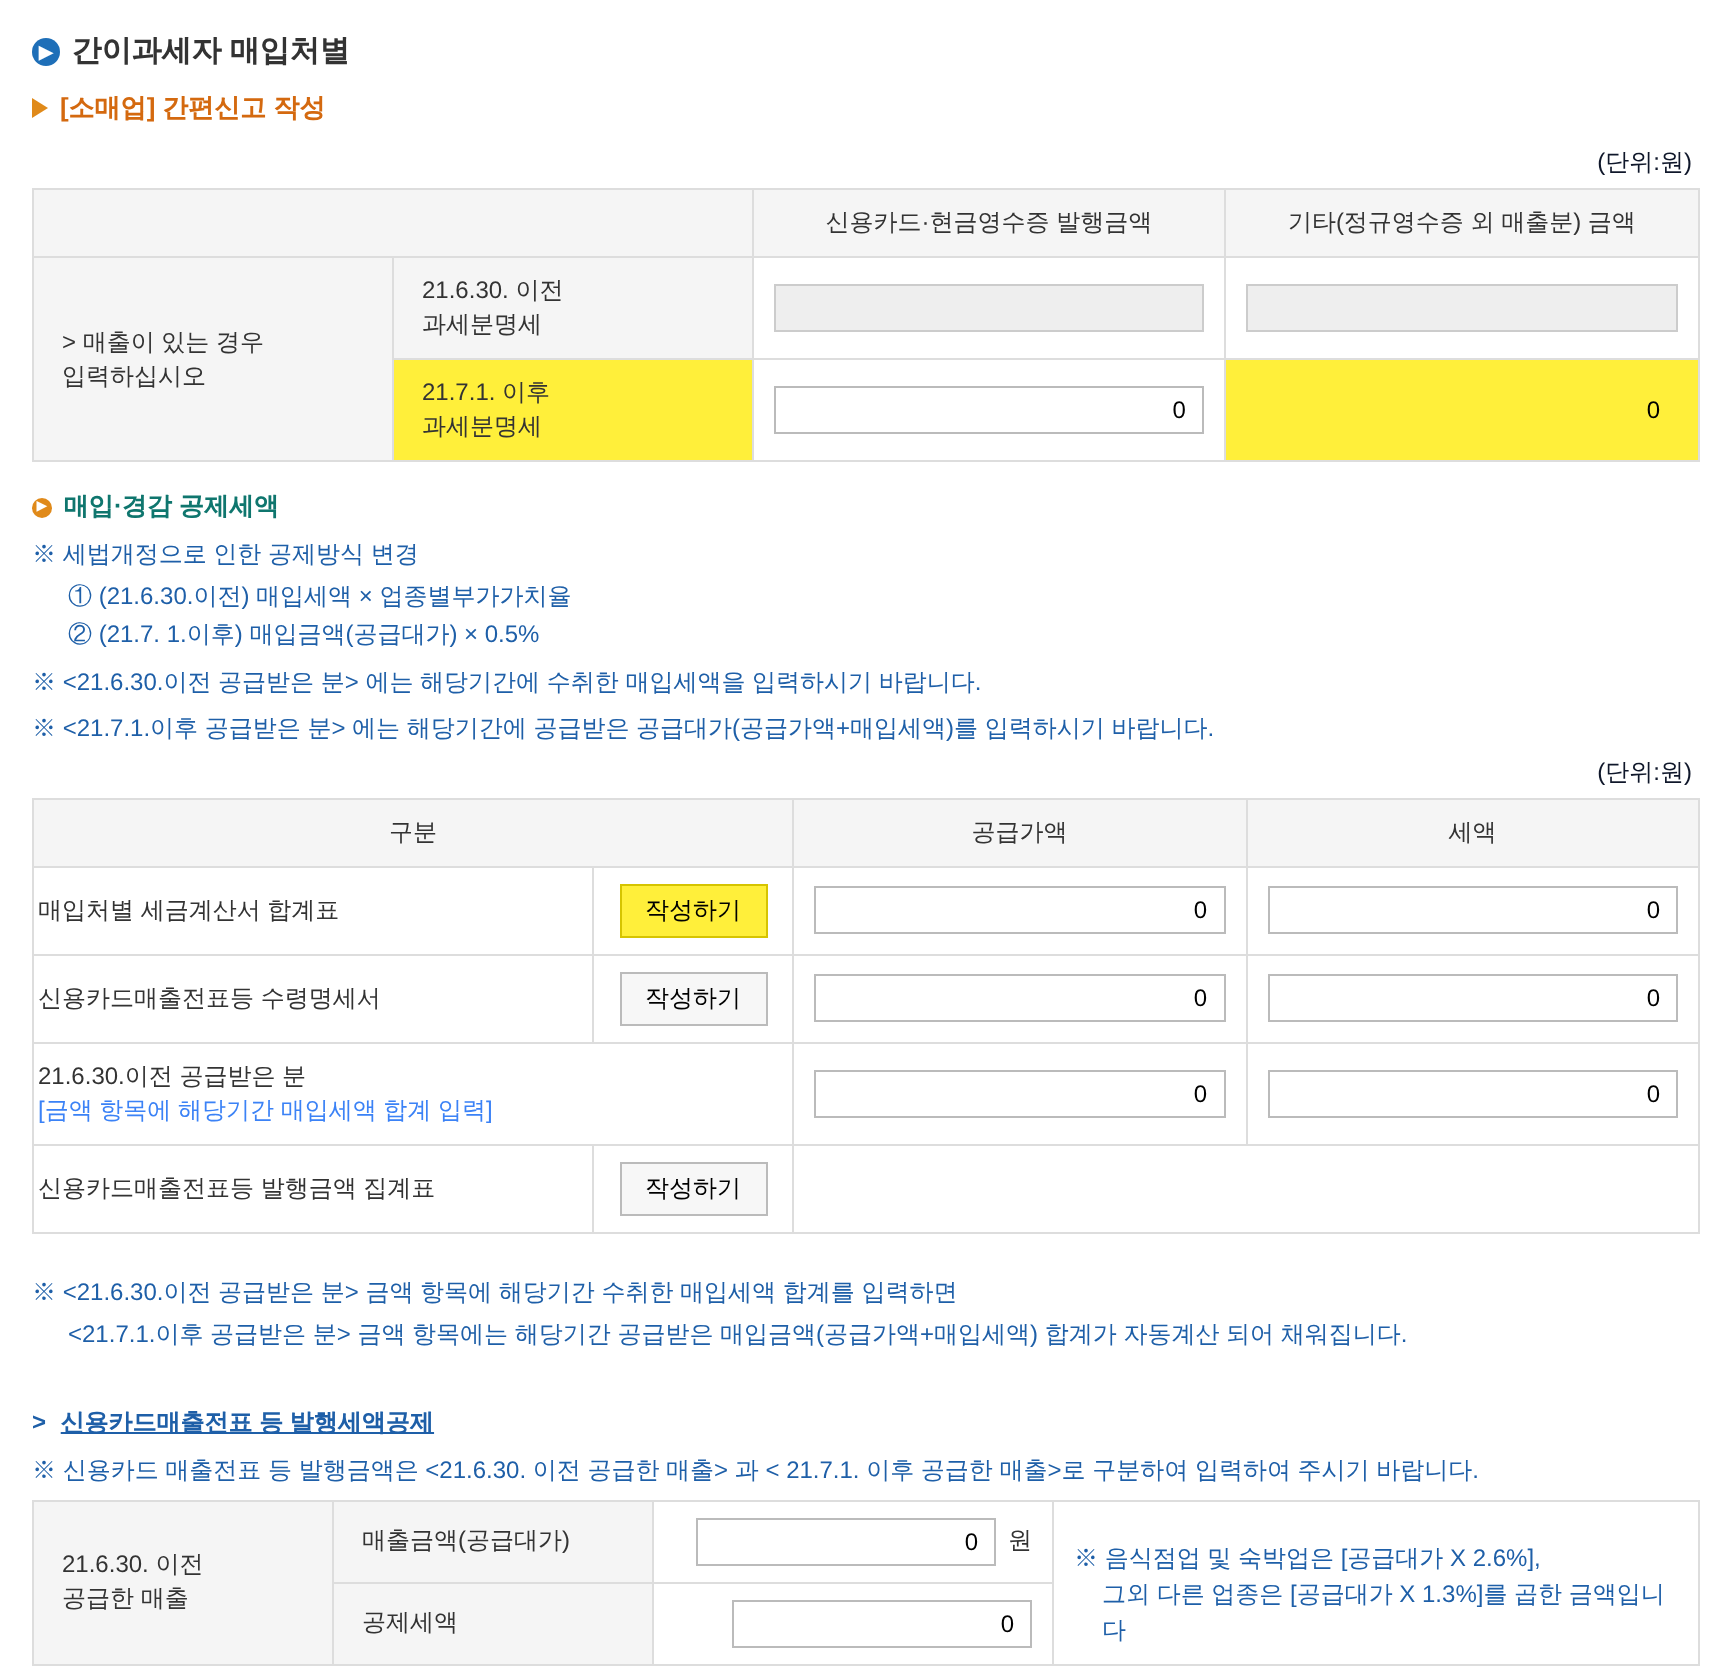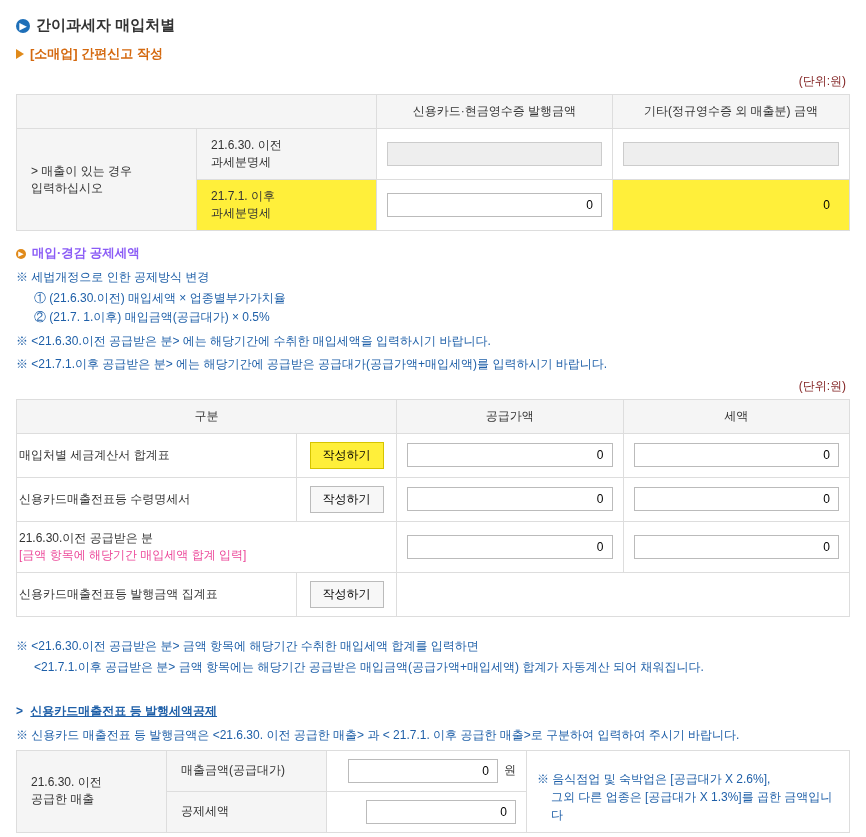--- a/index.html
+++ b/index.html
@@ -3,35 +3,35 @@
 <meta charset="utf-8">
 <style>
 * { box-sizing: border-box; margin: 0; padding: 0; }
 body { font-family: "Malgun Gothic", "맑은 고딕", sans-serif; font-size: 12px; color: #333; background: #fff; padding: 10px 16px; width: 866px; }
 .title-row { display: flex; align-items: center; gap: 6px; margin: 6px 0 10px; }
 .bullet-blue { width: 14px; height: 14px; border-radius: 50%; background: #1e6fb8; display: inline-flex; align-items: center; justify-content: center; color: #fff; font-size: 9px; font-weight: bold; }
 .bullet-orange { width: 0; height: 0; border-style: solid; border-width: 5px 0 5px 8px; border-color: transparent transparent transparent #e08a1a; display: inline-block; }
 .small-bullet-orange { width:10px; height:10px; border-radius:50%; background:#e08a1a; display:inline-flex; align-items:center; justify-content:center; color:#fff; font-size:7px; line-height:1; }
 .title-text { font-size: 15px; font-weight: bold; color: #333; }
 .sub-title { font-size: 13px; font-weight: bold; color: #d4690f; }
-.unit { text-align: right; font-size: 12px; color: #7f1d1d; margin: 4px 4px 4px 0; }
+.unit { text-align: right; font-size: 12px; color: #0f172a; margin: 4px 4px 4px 0; }
 table.grid { width: 100%; border-collapse: collapse; }
 table.grid th, table.grid td { border: 1px solid #ddd; padding: 8px 10px; text-align: center; background: #fff; }
 table.grid th { background: #f5f5f5; font-weight: normal; }
 .row-head { background: #f5f5f5 !important; text-align: left !important; padding-left: 14px !important; }
 .hl-yellow { background: #ffef3a !important; }
 .num-input { width: 100%; height: 24px; border: 1px solid #bbb; background: #fff; text-align: right; padding: 2px 8px; font-size: 12px; }
 .num-input.disabled { background: #eee; border: 1px solid #ccc; color: #666; }
 .btn { display: inline-block; border: 1px solid #bbb; background: #f7f7f7; padding: 4px 12px; font-size: 12px; cursor: pointer; }
 .btn.hl { background: #ffef3a; border-color: #d6c400; }
 .note-star { color: #1e5fa8; font-size: 12px; line-height: 1.6; margin: 4px 0 2px 0; }
 .note-indent { color: #1e5fa8; font-size: 12px; line-height: 1.6; margin-left: 18px; }
 .section-head { display: flex; align-items: center; gap: 6px; margin: 14px 0 6px; }
-.section-head .sh-text { font-weight: bold; color: #8b5cf6; font-size: 12.5px; }
-.red { color: #ec4899; }
+.section-head .sh-text { font-weight: bold; color: #0f766e; font-size: 12.5px; }
+.red { color: #3b82f6; }
 .blue { color: #1e5fa8; }
 .chev { font-weight: bold; color: #1e5fa8; display: inline-block; margin-right: 4px; }
 .flex-row { display:flex; align-items:center; gap:6px; justify-content:flex-end; }
 .unit-won { font-size:12px; color:#333; }
 .help-text { color:#1e5fa8; font-size:12px; line-height:1.5; }
 table.grid td.label-cell { text-align:left; padding-left:2px; }
 </style>
 </head>
 <body>
 

